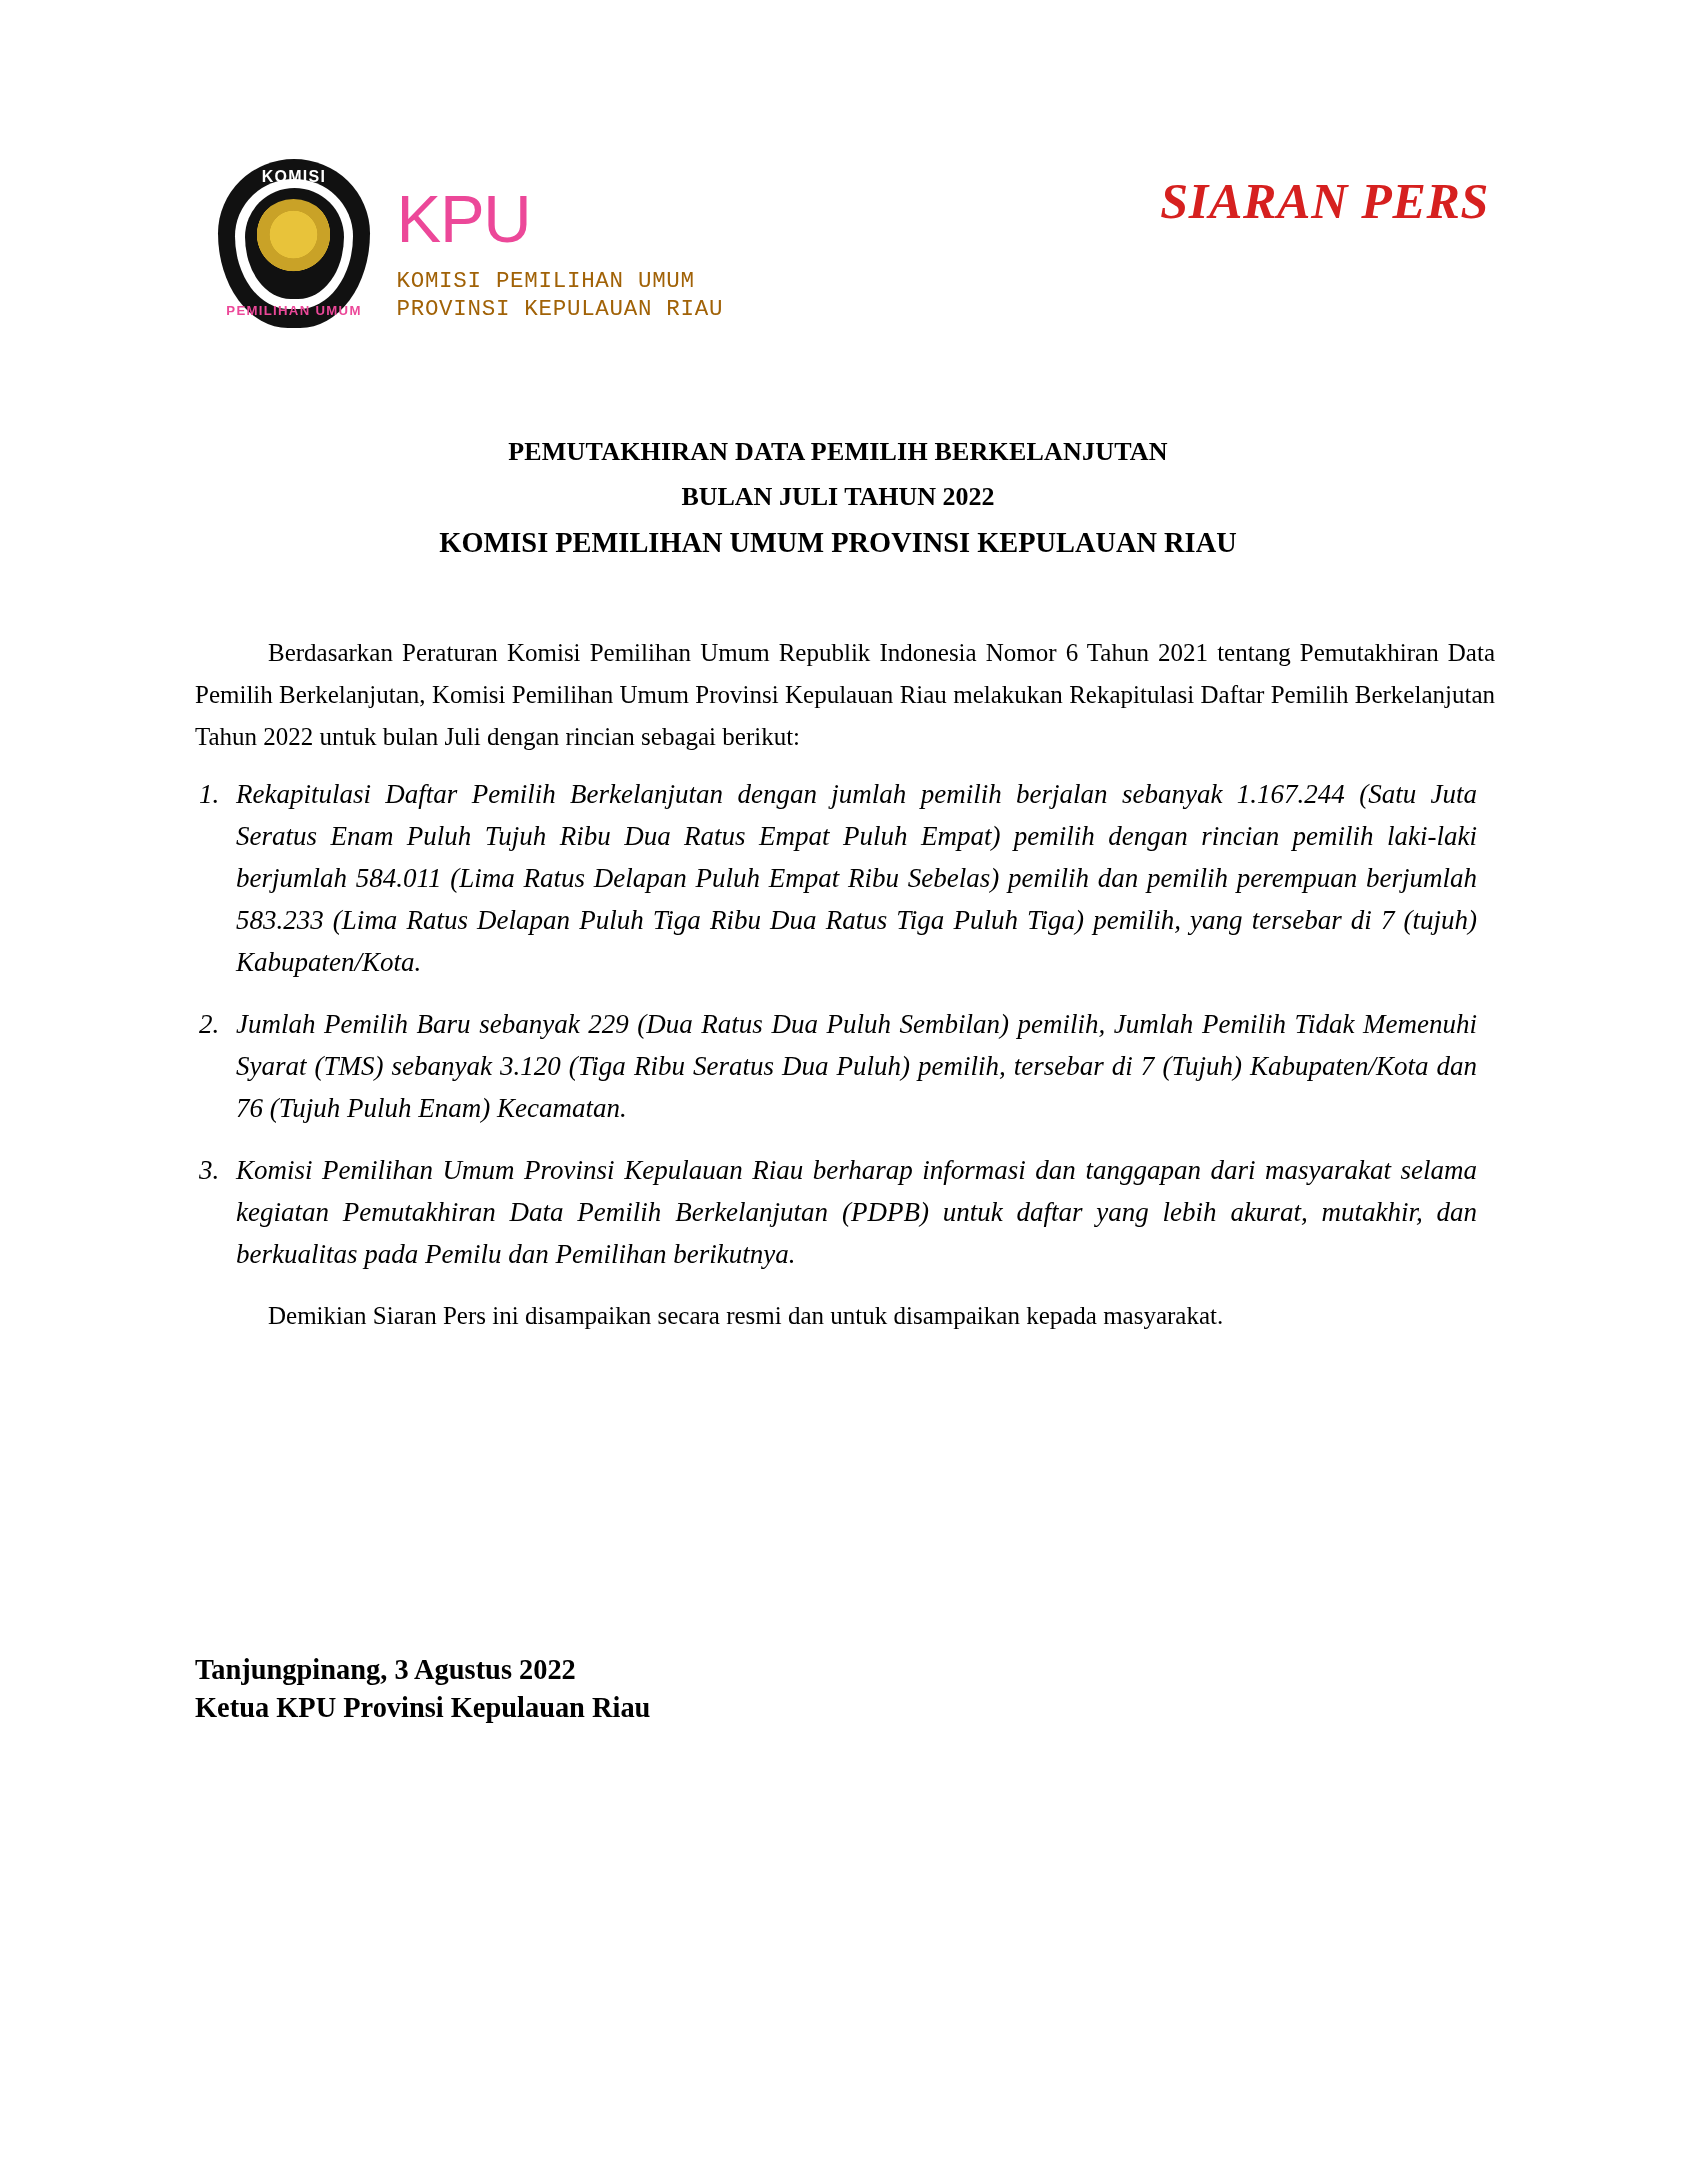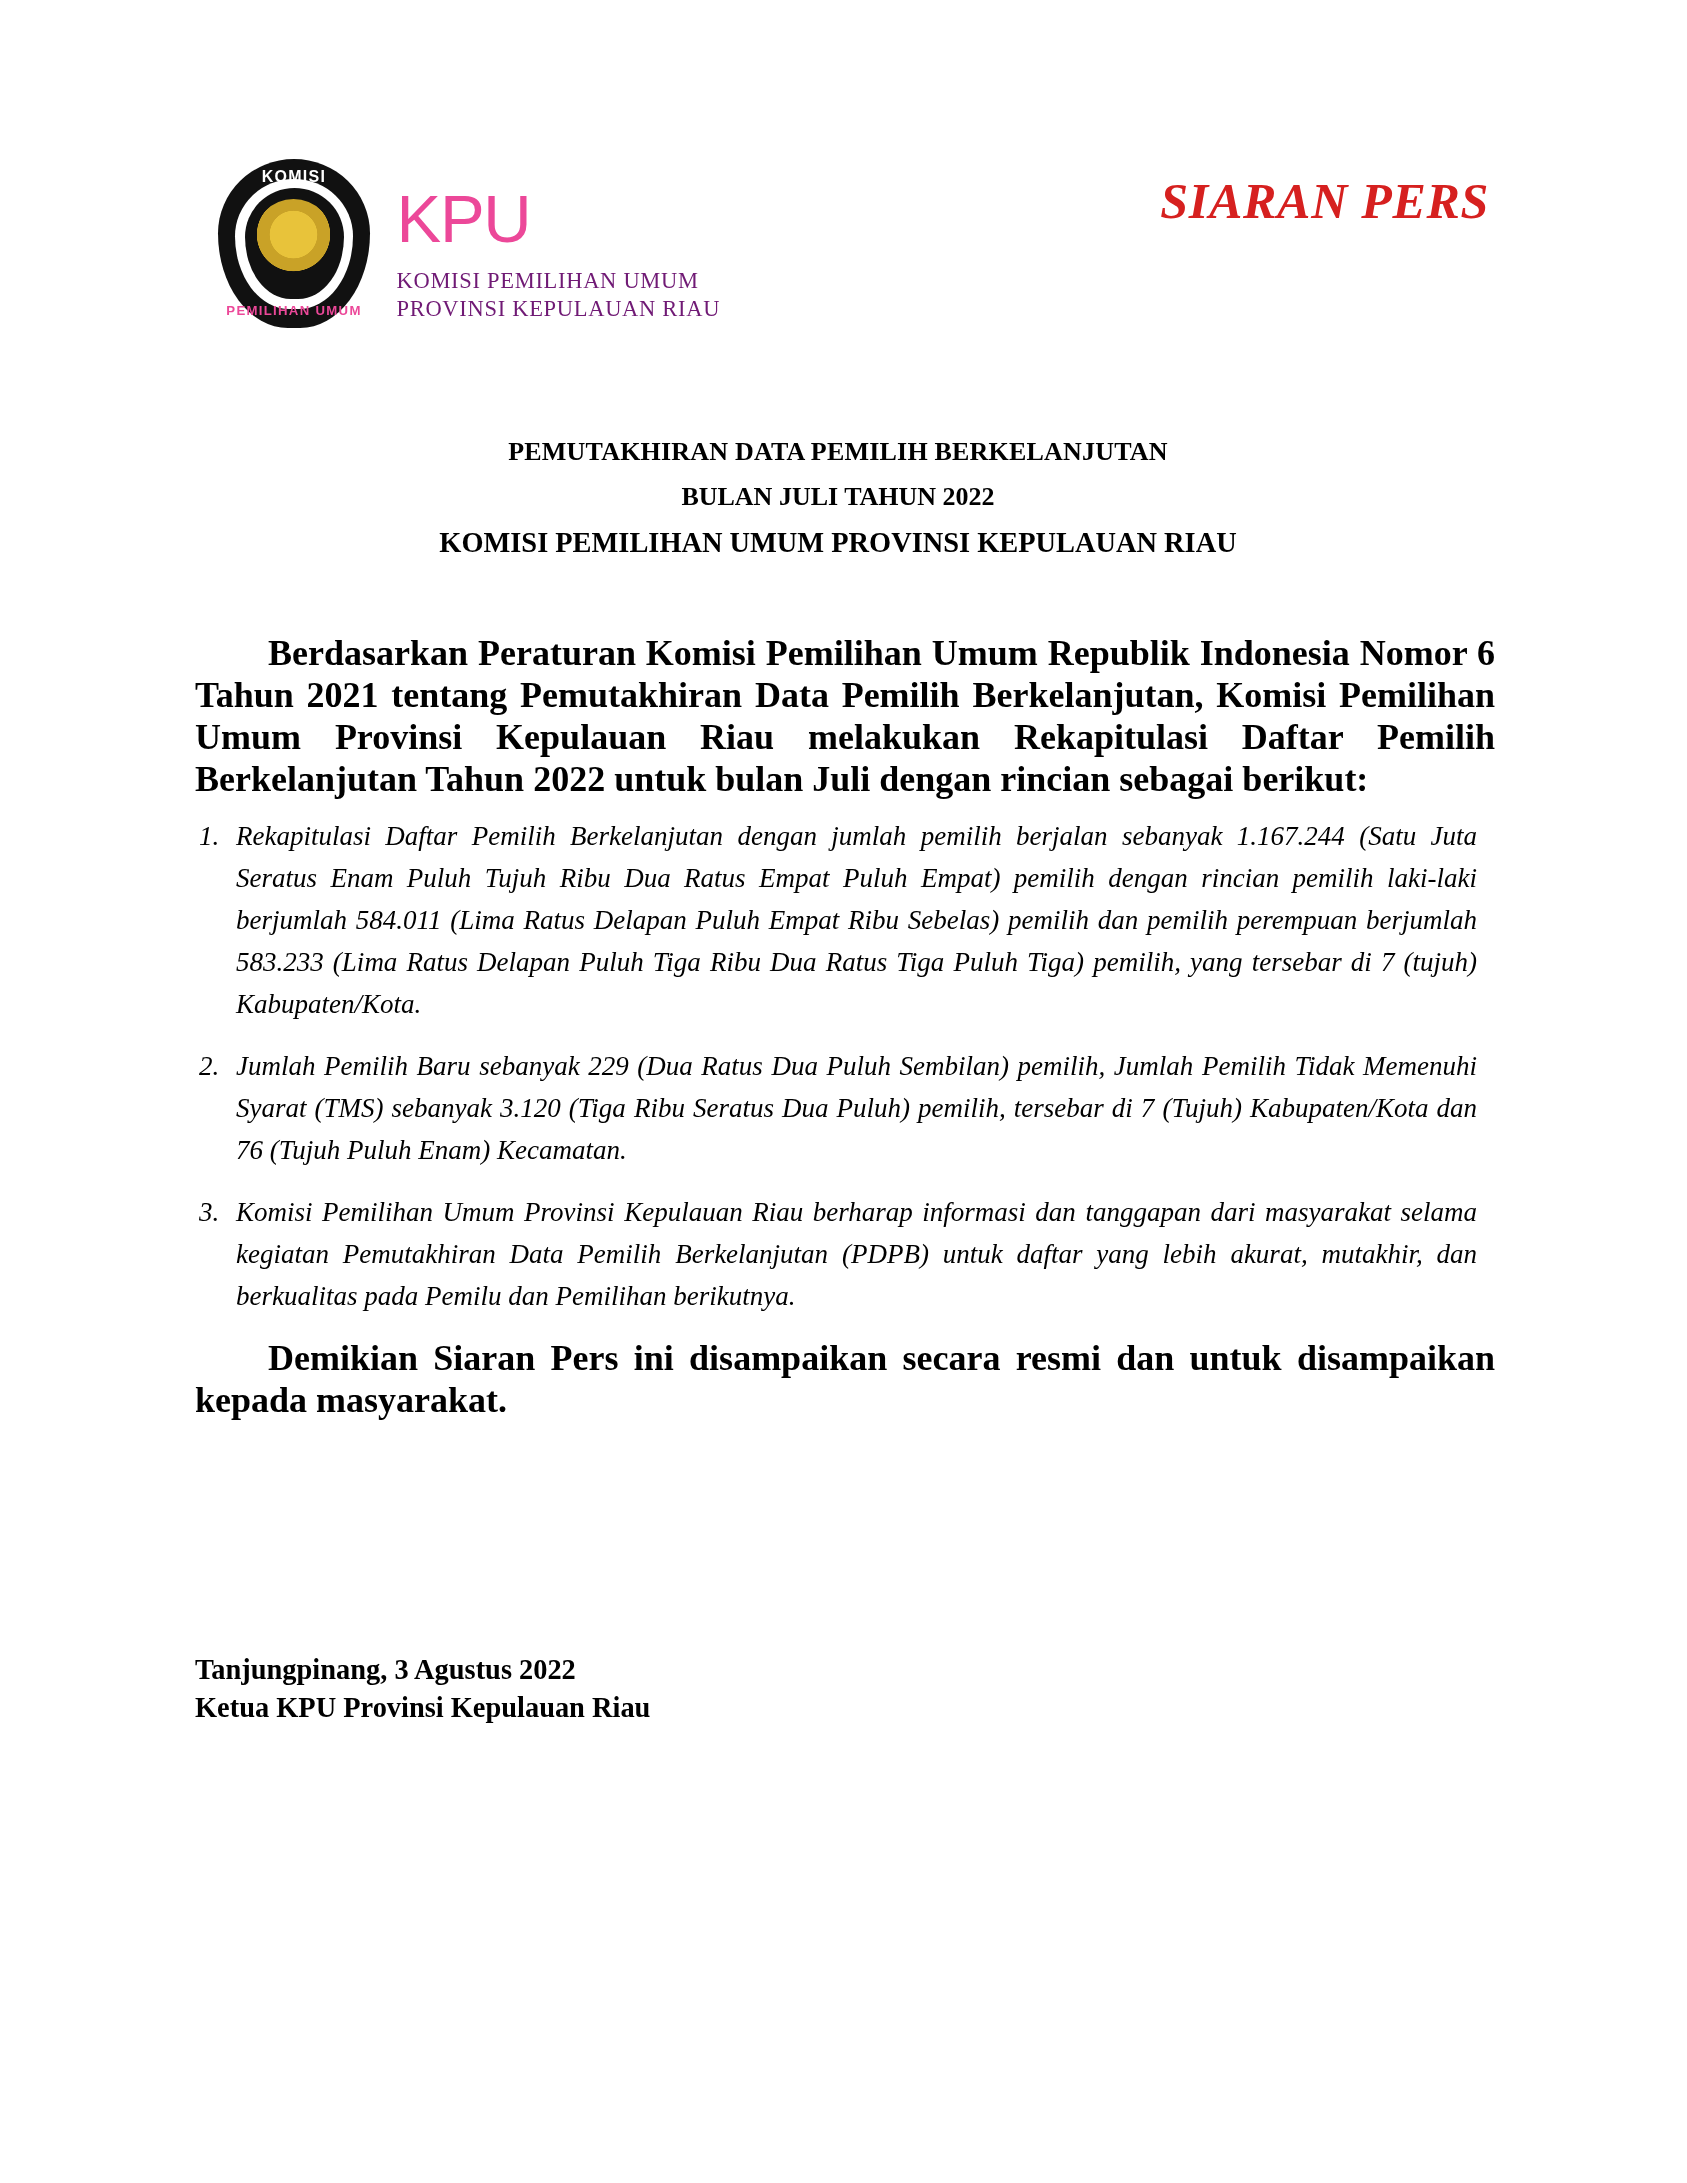--- a/index.html
+++ b/index.html
@@ -111,24 +111,24 @@
   .logo-text .kpu {
     font-family: "Liberation Sans", sans-serif;
     font-weight: normal;
     font-size: 67px;
     line-height: 79px;
     color: #ec4899;
     letter-spacing: -1.3px;
   }
   .logo-text .sub1,
   .logo-text .sub2 {
-    font-family: Liberation Serif, serif;
+    font-family: Liberation Mono, monospace;
     font-size: 22.5px;
     line-height: 28px;
-    color: #701a75;
+    color: #a16207;
     letter-spacing: 0.7px;
   }
   .logo-text .sub1 { margin-top: 9.3px; }
 
   .siaran-pers {
     position: absolute;
     right: 198px;
     top: 20px;
     font-family: "Liberation Serif", serif;
     font-style: italic;
@@ -166,25 +166,24 @@
   }
 
   
   .content {
     position: absolute;
     top: 632px;
     left: 195px;
     width: 1300px;
   }
   p.para {
-    font-size: 36px;
+    font-size: 25px;
     line-height: 42px;
     text-align: justify;
     margin: 0 0 14.6px 0;
-    font-weight: bold;
   }
   p.para.indent { text-indent: 73px; }
 
   ol.numlist {
     margin: 12px 18px 0 0;
     padding: 0;
     list-style: none;
     counter-reset: item;
     font-style: italic;
   }

